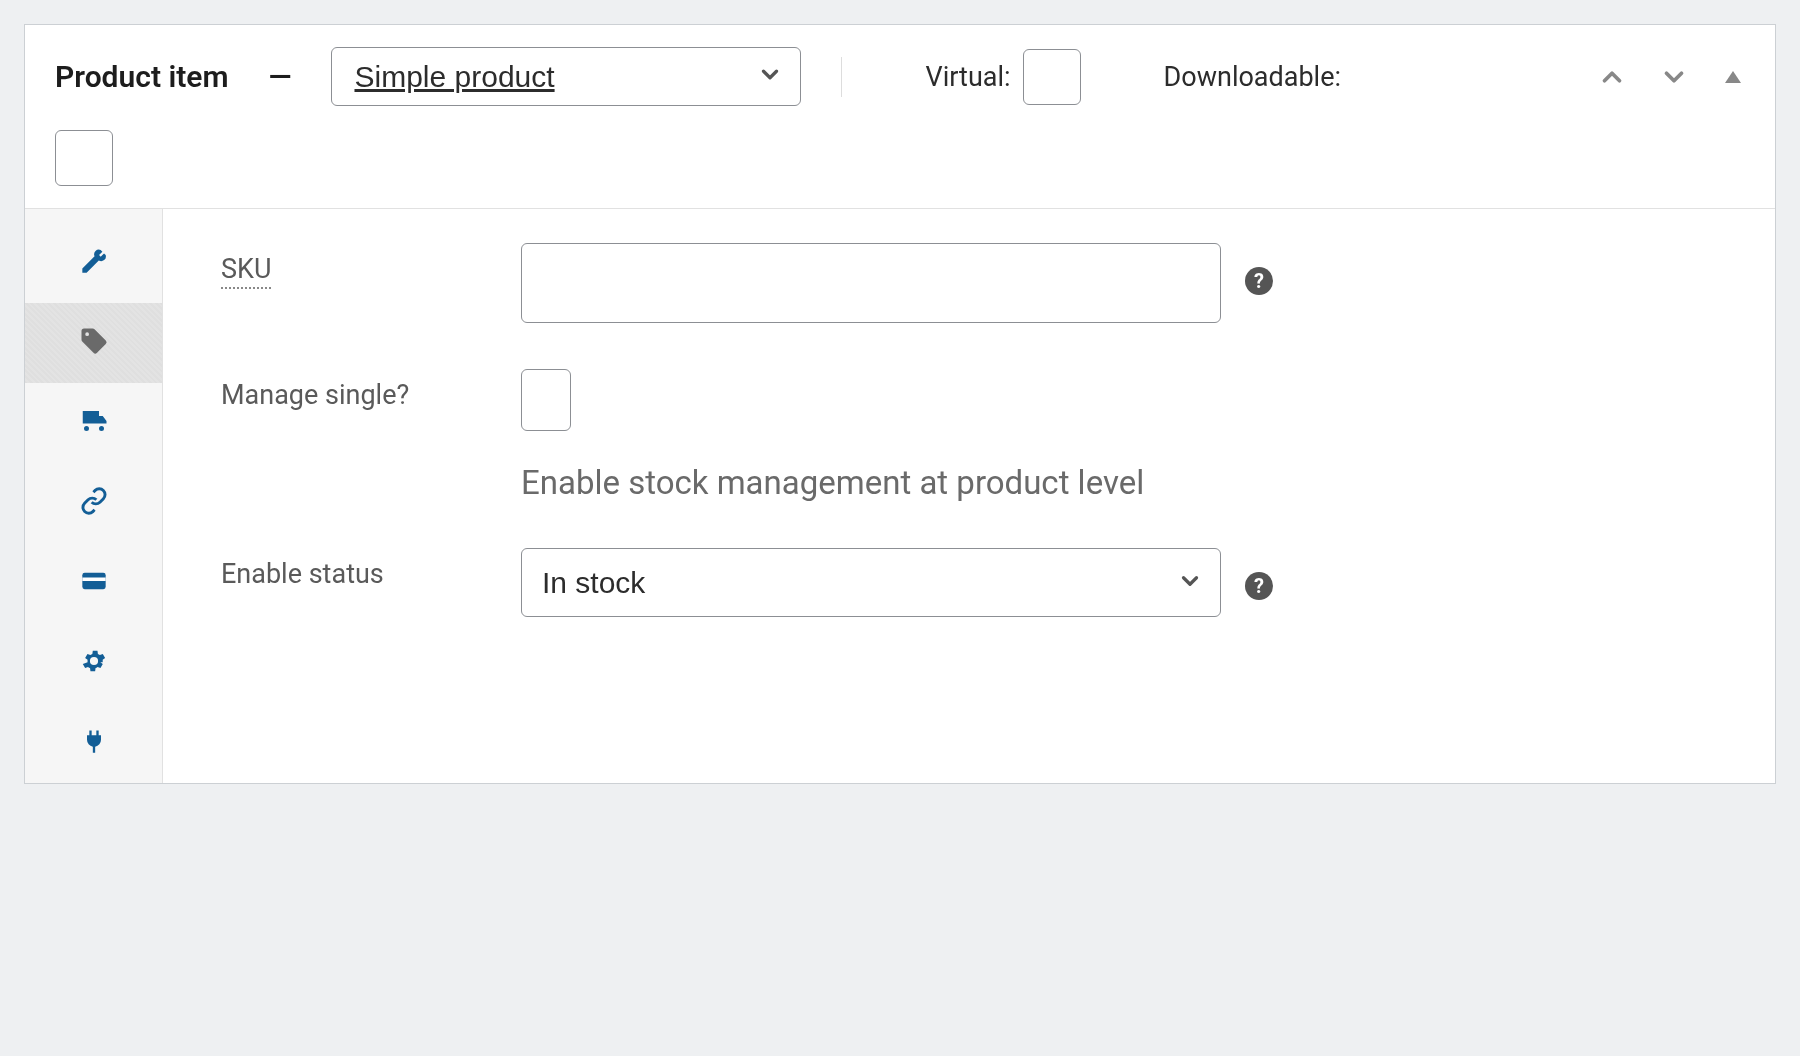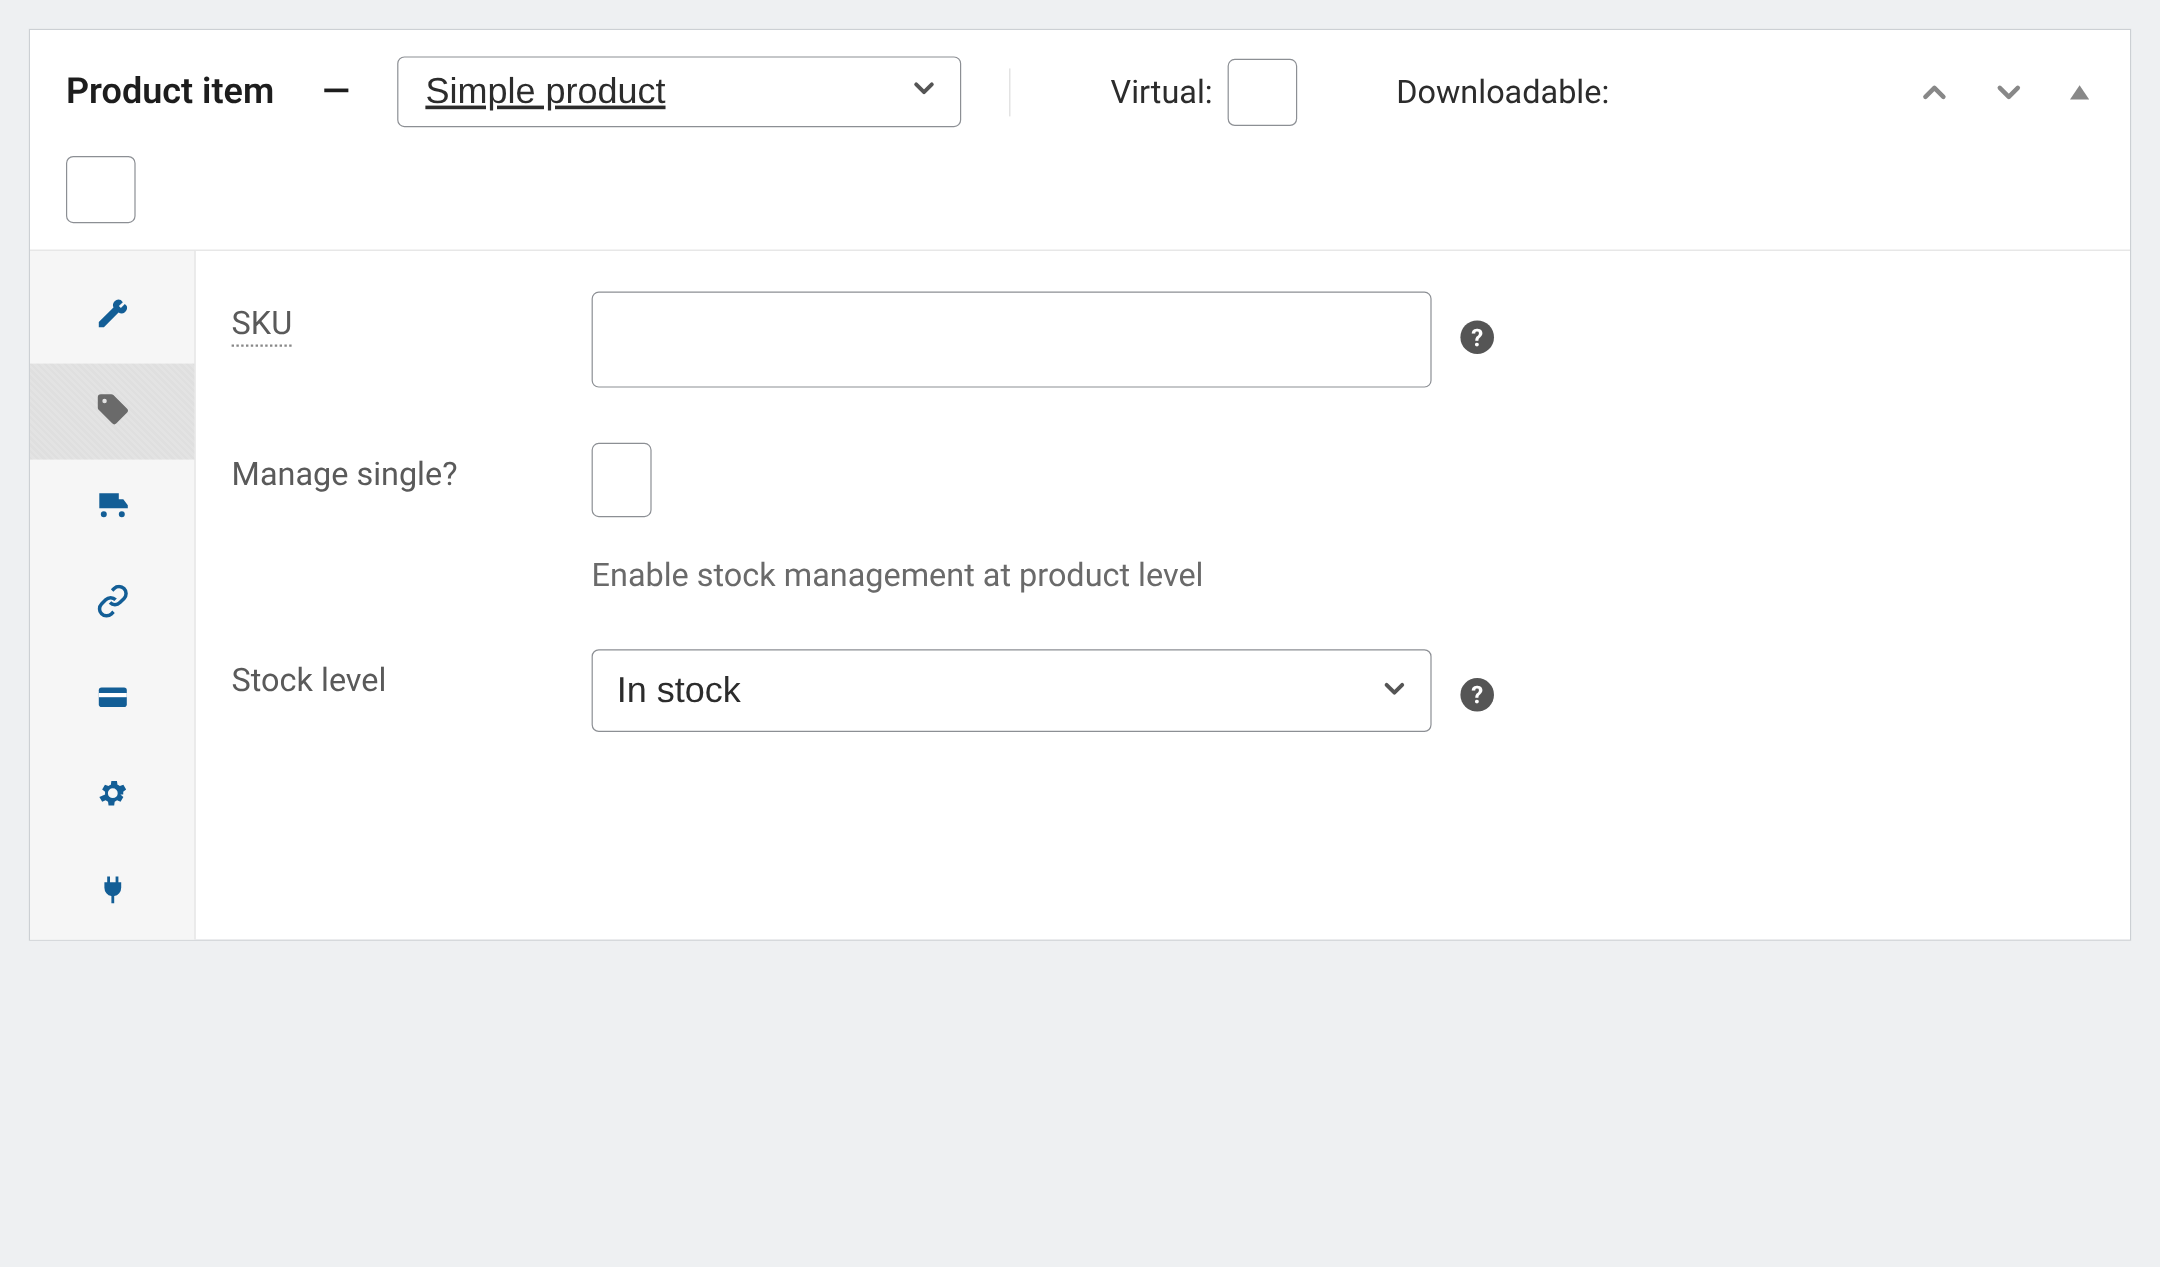--- a/index.html
+++ b/index.html
@@ -108,20 +108,21 @@
       repeating-linear-gradient(45deg, rgba(0,0,0,0.02) 0 2px, transparent 2px 4px);
   }
   .content {
     flex: 1;
     padding: 34px 40px 34px 30px;
   }
   .field-row {
     display: flex;
     align-items: flex-start;
     margin-bottom: 46px;
+    margin-left: 28px;
   }
   .field-label {
     width: 300px;
     font-size: 27px;
     color: #5a5a5a;
     padding-top: 10px;
   }
   .field-label .dotted {
     border-bottom: 2px dotted #888;
     padding-bottom: 2px;
@@ -158,21 +159,21 @@
     color: #fff;
     font-size: 20px;
     font-weight: 700;
     display: flex;
     align-items: center;
     justify-content: center;
     margin-left: 24px;
     margin-top: 24px;
   }
   .field-desc {
-    font-size: 27px;
+    font-size: 33px;
     color: #6a6a6a;
     margin-top: 28px;
   }
   .small-chk {
     display: inline-block;
     width: 50px;
     height: 62px;
     border: 1px solid #8c8f94;
     border-radius: 6px;
     background: #fff;
@@ -301,21 +302,21 @@
 
       <div class="field-row">
         <div class="field-label">Manage single?</div>
         <div class="field-input">
           <span class="small-chk" role="checkbox"></span>
           <div class="field-desc">Enable stock management at product level</div>
         </div>
       </div>
 
       <div class="field-row">
-        <div class="field-label">Stock level</div>
+        <div class="field-label">Enable status</div>
         <div class="field-input" style="position:relative;">
           <select class="select-input">
             <option>In stock</option>
           </select>
           <span style="position:absolute; right:18px; top:50%; transform:translateY(-50%); pointer-events:none;">
             <svg width="26" height="26" viewBox="0 0 24 24" fill="none" stroke="#555" stroke-width="3" stroke-linecap="round" stroke-linejoin="round">
                 <polyline points="6 9 12 15 18 9"></polyline>
               </svg>
           </span>
         </div>

